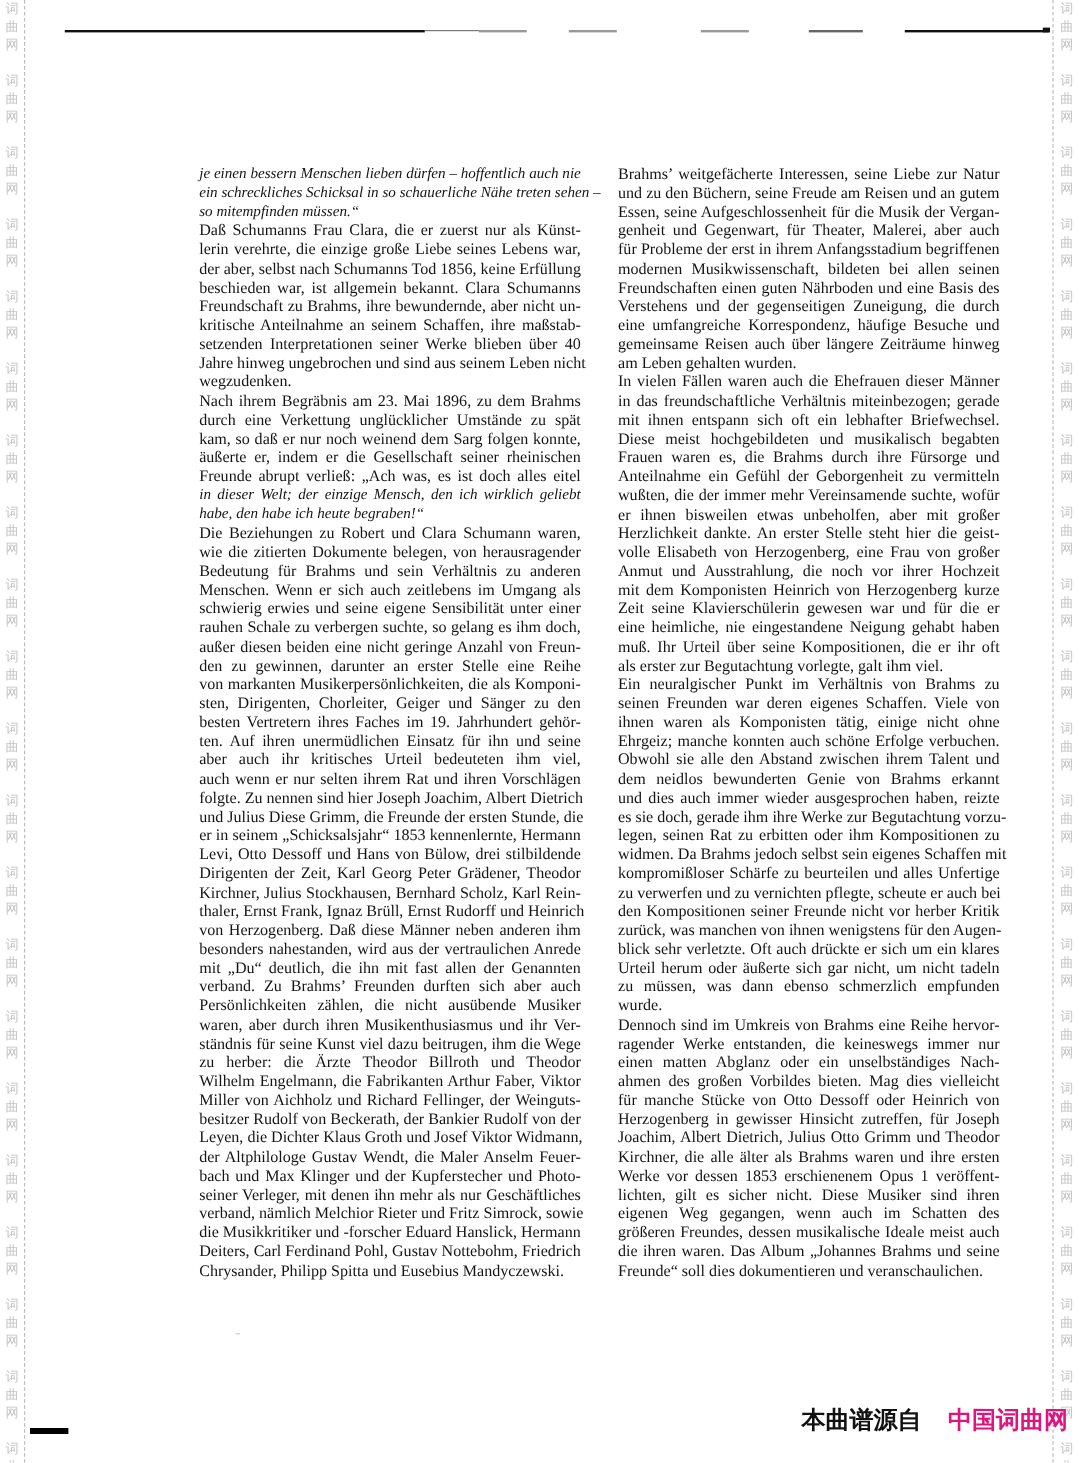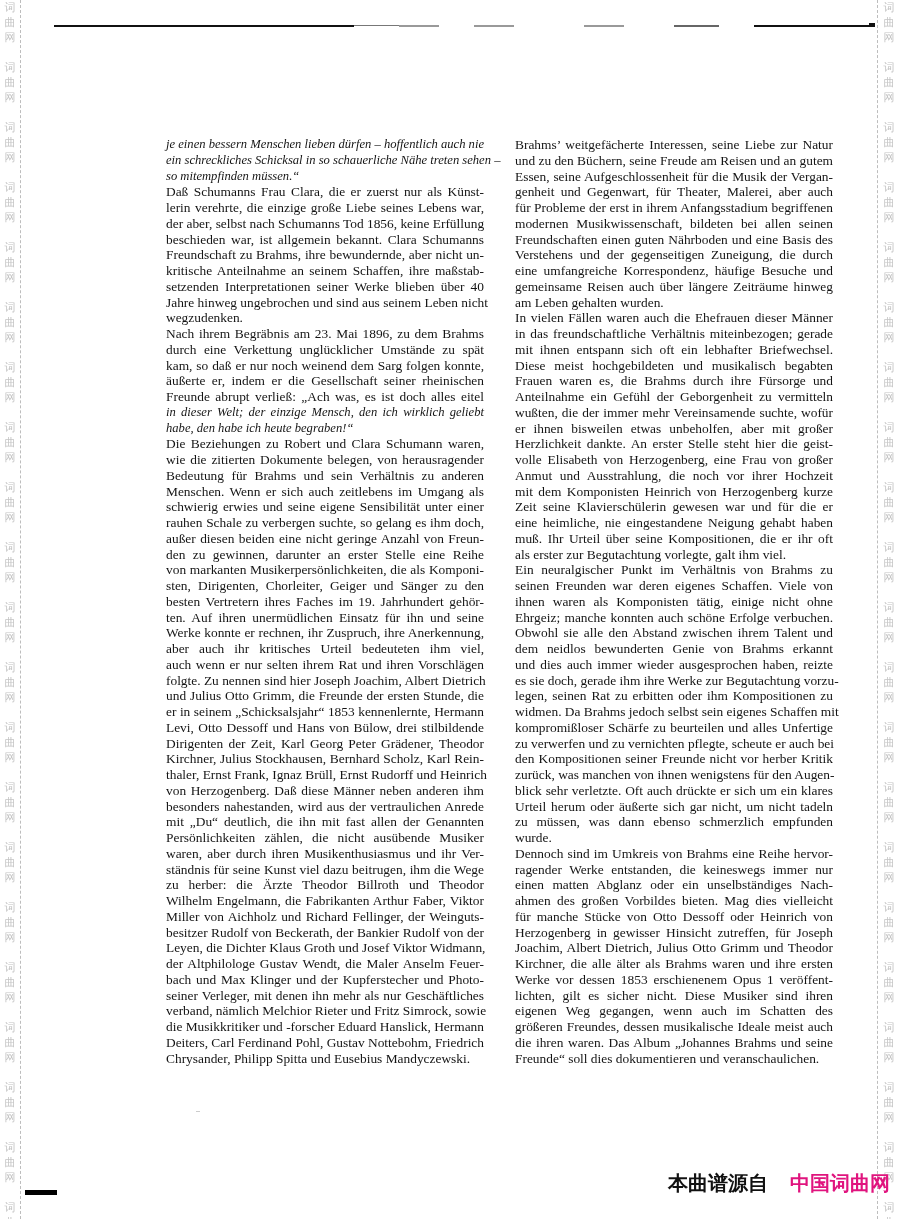--- a/index.html
+++ b/index.html
@@ -282,33 +282,33 @@
     <span class="line">Bedeutung für Brahms und sein Verhältnis zu anderen</span>
     <span class="line">Menschen. Wenn er sich auch zeitlebens im Umgang als</span>
     <span class="line">schwierig erwies und seine eigene Sensibilität unter einer</span>
     <span class="line">rauhen Schale zu verbergen suchte, so gelang es ihm doch,</span>
     <span class="line">außer diesen beiden eine nicht geringe Anzahl von Freun-</span>
     <span class="line">den zu gewinnen, darunter an erster Stelle eine Reihe</span>
     <span class="line">von markanten Musikerpersönlichkeiten, die als Komponi-</span>
     <span class="line">sten, Dirigenten, Chorleiter, Geiger und Sänger zu den</span>
     <span class="line">besten Vertretern ihres Faches im 19. Jahrhundert gehör-</span>
     <span class="line">ten. Auf ihren unermüdlichen Einsatz für ihn und seine</span>
-    <span class="line">Werke konnte er rechnen, ihr Zuspruch, ihre Anerkennung,</span>
     <span class="line">aber auch ihr kritisches Urteil bedeuteten ihm viel,</span>
     <span class="line">auch wenn er nur selten ihrem Rat und ihren Vorschlägen</span>
     <span class="line">folgte. Zu nennen sind hier Joseph Joachim, Albert Dietrich</span>
-    <span class="line">und Julius Otto Grimm, die Freunde der ersten Stunde, die</span>
+    <span class="line">und Julius Diese Grimm, die Freunde der ersten Stunde, die</span>
     <span class="line">er in seinem „Schicksalsjahr“ 1853 kennenlernte, Hermann</span>
     <span class="line">Levi, Otto Dessoff und Hans von Bülow, drei stilbildende</span>
     <span class="line">Dirigenten der Zeit, Karl Georg Peter Grädener, Theodor</span>
     <span class="line">Kirchner, Julius Stockhausen, Bernhard Scholz, Karl Rein-</span>
     <span class="line">thaler, Ernst Frank, Ignaz Brüll, Ernst Rudorff und Heinrich</span>
     <span class="line">von Herzogenberg. Daß diese Männer neben anderen ihm</span>
     <span class="line">besonders nahestanden, wird aus der vertraulichen Anrede</span>
     <span class="line">mit „Du“ deutlich, die ihn mit fast allen der Genannten</span>
+    <span class="line">verband. Zu Brahms’ Freunden durften sich aber auch</span>
     <span class="line">Persönlichkeiten zählen, die nicht ausübende Musiker</span>
     <span class="line">waren, aber durch ihren Musikenthusiasmus und ihr Ver-</span>
     <span class="line">ständnis für seine Kunst viel dazu beitrugen, ihm die Wege</span>
     <span class="line">zu herber: die Ärzte Theodor Billroth und Theodor</span>
     <span class="line">Wilhelm Engelmann, die Fabrikanten Arthur Faber, Viktor</span>
     <span class="line">Miller von Aichholz und Richard Fellinger, der Weinguts-</span>
     <span class="line">besitzer Rudolf von Beckerath, der Bankier Rudolf von der</span>
     <span class="line">Leyen, die Dichter Klaus Groth und Josef Viktor Widmann,</span>
     <span class="line">der Altphilologe Gustav Wendt, die Maler Anselm Feuer-</span>
     <span class="line">bach und Max Klinger und der Kupferstecher und Photo-</span>

